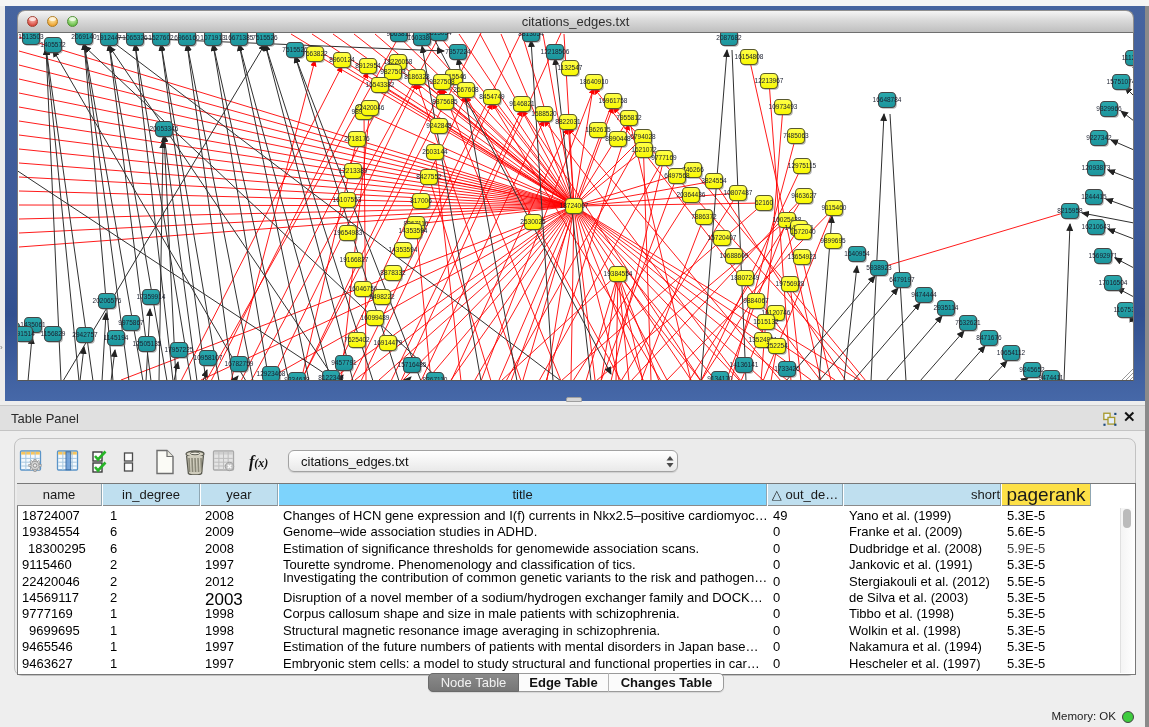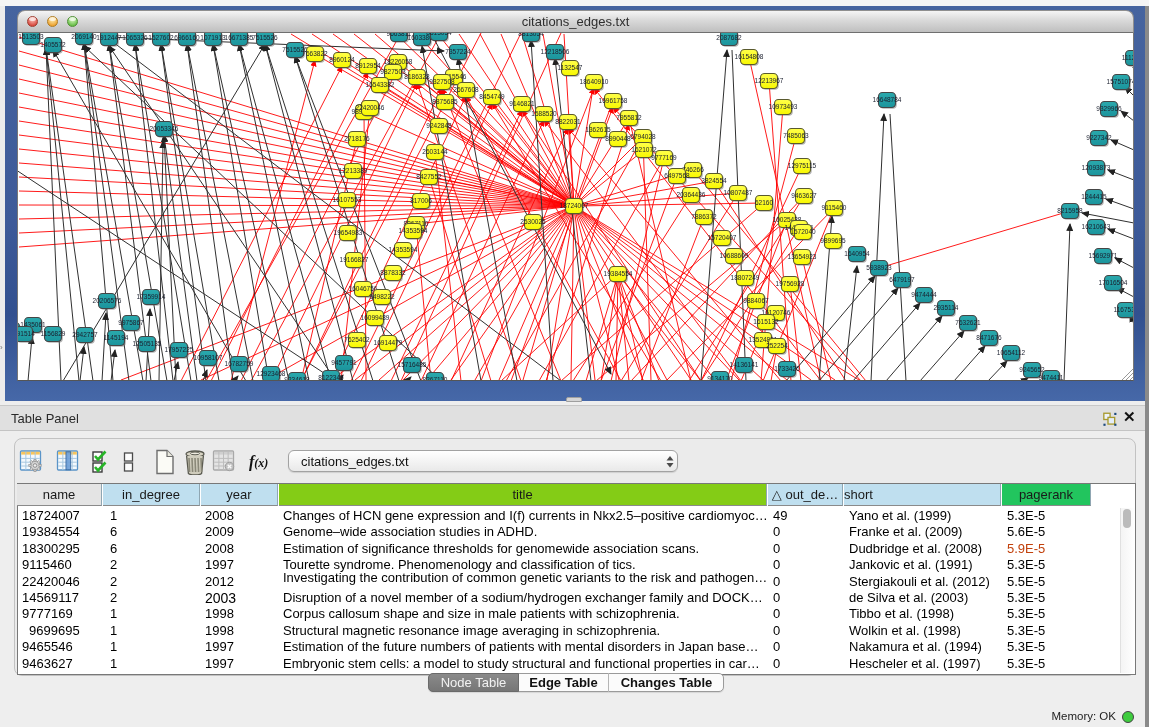--- a/index.html
+++ b/index.html
@@ -1035,62 +1035,62 @@
 <div style="position:absolute;left:249px;top:453px;font-family:'Liberation Serif',serif;font-style:italic;font-weight:bold;font-size:16px;color:#111">f<span style="font-size:12px">(x)</span></div>
 <div style="position:absolute;left:288px;top:450px;width:390px;height:22px;border:1px solid #a2a2a2;border-radius:6px;background:linear-gradient(180deg,#ffffff,#e9e9e9);box-shadow:0 1px 1px rgba(0,0,0,0.12);font-size:13px;color:#111;line-height:21px;padding-left:12px">citations_edges.txt</div>
 <svg width="8" height="12" viewBox="0 0 8 12" style="position:absolute;left:666px;top:456px">
     <path d="M4 0 L7.5 4.5 L0.5 4.5 z" fill="#4a4a4a"></path>
     <path d="M0.5 7 L7.5 7 L4 11.5 z" fill="#4a4a4a"></path>
   </svg>
 <div style="position:absolute;left:17px;top:483px;width:1119px;height:192px;background:#fff;border:1px solid #787878"></div>
 <div style="position:absolute;left:17px;top:484px;width:85px;height:22px;background:#e4e4e4;border-right:1px solid #8fa6b2;border-bottom:1px solid #8a8a8a;text-align:center;font-size:13px;color:#1a1a1a;line-height:22px">name</div>
 <div style="position:absolute;left:103px;top:484px;width:97px;height:22px;background:#bfdfef;border-right:1px solid #8fa6b2;border-bottom:1px solid #8a8a8a;text-align:center;font-size:13px;color:#1a1a1a;line-height:22px">in_degree</div>
 <div style="position:absolute;left:201px;top:484px;width:77px;height:22px;background:#bfdfef;border-right:1px solid #8fa6b2;border-bottom:1px solid #8a8a8a;text-align:center;font-size:13px;color:#1a1a1a;line-height:22px">year</div>
-<div style="position:absolute;left:279px;top:484px;width:488px;height:22px;background:#84cc16;border-right:1px solid #8fa6b2;border-bottom:1px solid #8a8a8a;text-align:center;font-size:13px;color:#1a1a1a;line-height:22px">title</div>
+<div style="position:absolute;left:279px;top:484px;width:488px;height:22px;background:#7dd3fc;border-right:1px solid #8fa6b2;border-bottom:1px solid #8a8a8a;text-align:center;font-size:13px;color:#1a1a1a;line-height:22px">title</div>
 <div style="position:absolute;left:768px;top:484px;width:75px;height:22px;background:#bfdfef;border-right:1px solid #8fa6b2;border-bottom:1px solid #8a8a8a;text-align:center;font-size:13px;color:#1a1a1a;line-height:22px">△ out_de…</div>
-<div style="position:absolute;left:844px;top:484px;width:157px;height:22px;background:#bfdfef;border-right:1px solid #8fa6b2;border-bottom:1px solid #8a8a8a;text-align:left;font-size:13px;color:#1a1a1a;line-height:22px">short</div>
-<div style="position:absolute;left:1002px;top:484px;width:89px;height:22px;background:#22c55e;border-right:1px solid #8fa6b2;border-bottom:1px solid #8a8a8a;text-align:center;font-size:13px;color:#1a1a1a;line-height:22px">pagerank</div>
+<div style="position:absolute;left:844px;top:484px;width:157px;height:22px;background:#bfdfef;border-right:1px solid #8fa6b2;border-bottom:1px solid #8a8a8a;text-align:right;font-size:13px;color:#1a1a1a;line-height:22px">short</div>
+<div style="position:absolute;left:1002px;top:484px;width:89px;height:22px;background:#fde047;border-right:1px solid #8fa6b2;border-bottom:1px solid #8a8a8a;text-align:center;font-size:19px;color:#1a1a1a;line-height:22px">pagerank</div>
 <div style="position:absolute;left:22px;top:508px;width:80px;height:16px;overflow:hidden;white-space:nowrap;font-size:13px;color:#000">18724007</div>
 <div style="position:absolute;left:110px;top:508px;width:60px;height:16px;overflow:hidden;white-space:nowrap;font-size:13px;color:#000">1</div>
 <div style="position:absolute;left:205px;top:508px;width:60px;height:16px;overflow:hidden;white-space:nowrap;font-size:13px;color:#000">2008</div>
 <div style="position:absolute;left:283px;top:508px;width:483px;height:16px;overflow:hidden;white-space:nowrap;font-size:13px;color:#000">Changes of HCN gene expression and I(f) currents in Nkx2.5–positive cardiomyoc…</div>
 <div style="position:absolute;left:773px;top:508px;width:60px;height:16px;overflow:hidden;white-space:nowrap;font-size:13px;color:#000">49</div>
 <div style="position:absolute;left:849px;top:508px;width:150px;height:16px;overflow:hidden;white-space:nowrap;font-size:13px;color:#000">Yano et al. (1999)</div>
 <div style="position:absolute;left:1007px;top:508px;width:80px;height:16px;overflow:hidden;white-space:nowrap;font-size:13px;color:#000">5.3E-5</div>
 <div style="position:absolute;left:22px;top:524.4px;width:80px;height:16px;overflow:hidden;white-space:nowrap;font-size:13px;color:#000">19384554</div>
 <div style="position:absolute;left:110px;top:524.4px;width:60px;height:16px;overflow:hidden;white-space:nowrap;font-size:13px;color:#000">6</div>
 <div style="position:absolute;left:205px;top:524.4px;width:60px;height:16px;overflow:hidden;white-space:nowrap;font-size:13px;color:#000">2009</div>
 <div style="position:absolute;left:283px;top:524.4px;width:483px;height:16px;overflow:hidden;white-space:nowrap;font-size:13px;color:#000">Genome–wide association studies in ADHD.</div>
 <div style="position:absolute;left:773px;top:524.4px;width:60px;height:16px;overflow:hidden;white-space:nowrap;font-size:13px;color:#000">0</div>
 <div style="position:absolute;left:849px;top:524.4px;width:150px;height:16px;overflow:hidden;white-space:nowrap;font-size:13px;color:#000">Franke et al. (2009)</div>
 <div style="position:absolute;left:1007px;top:524.4px;width:80px;height:16px;overflow:hidden;white-space:nowrap;font-size:13px;color:#000">5.6E-5</div>
-<div style="position:absolute;left:22px;top:540.8px;width:80px;height:16px;overflow:hidden;white-space:nowrap;font-size:13px;color:#000">18300295</div>
+<div style="position:absolute;left:28px;top:540.8px;width:80px;height:16px;overflow:hidden;white-space:nowrap;font-size:13px;color:#000">18300295</div>
 <div style="position:absolute;left:110px;top:540.8px;width:60px;height:16px;overflow:hidden;white-space:nowrap;font-size:13px;color:#000">6</div>
 <div style="position:absolute;left:205px;top:540.8px;width:60px;height:16px;overflow:hidden;white-space:nowrap;font-size:13px;color:#000">2008</div>
 <div style="position:absolute;left:283px;top:540.8px;width:483px;height:16px;overflow:hidden;white-space:nowrap;font-size:13px;color:#000">Estimation of significance thresholds for genomewide association scans.</div>
 <div style="position:absolute;left:773px;top:540.8px;width:60px;height:16px;overflow:hidden;white-space:nowrap;font-size:13px;color:#000">0</div>
 <div style="position:absolute;left:849px;top:540.8px;width:150px;height:16px;overflow:hidden;white-space:nowrap;font-size:13px;color:#000">Dudbridge et al. (2008)</div>
-<div style="position:absolute;left:1007px;top:540.8px;width:80px;height:16px;overflow:hidden;white-space:nowrap;font-size:13px;color:#c2410c">5.9E-5</div>
+<div style="position:absolute;left:1007px;top:540.8px;width:80px;height:16px;overflow:hidden;white-space:nowrap;font-size:13px;color:#404040">5.9E-5</div>
 <div style="position:absolute;left:22px;top:557.1999999999999px;width:80px;height:16px;overflow:hidden;white-space:nowrap;font-size:13px;color:#000">9115460</div>
 <div style="position:absolute;left:110px;top:557.1999999999999px;width:60px;height:16px;overflow:hidden;white-space:nowrap;font-size:13px;color:#000">2</div>
 <div style="position:absolute;left:205px;top:557.1999999999999px;width:60px;height:16px;overflow:hidden;white-space:nowrap;font-size:13px;color:#000">1997</div>
 <div style="position:absolute;left:283px;top:557.1999999999999px;width:483px;height:16px;overflow:hidden;white-space:nowrap;font-size:13px;color:#000">Tourette syndrome. Phenomenology and classification of tics.</div>
 <div style="position:absolute;left:773px;top:557.1999999999999px;width:60px;height:16px;overflow:hidden;white-space:nowrap;font-size:13px;color:#000">0</div>
 <div style="position:absolute;left:849px;top:557.1999999999999px;width:150px;height:16px;overflow:hidden;white-space:nowrap;font-size:13px;color:#000">Jankovic et al. (1991)</div>
 <div style="position:absolute;left:1007px;top:557.1999999999999px;width:80px;height:16px;overflow:hidden;white-space:nowrap;font-size:13px;color:#000">5.3E-5</div>
 <div style="position:absolute;left:22px;top:573.5999999999999px;width:80px;height:16px;overflow:hidden;white-space:nowrap;font-size:13px;color:#000">22420046</div>
 <div style="position:absolute;left:110px;top:573.5999999999999px;width:60px;height:16px;overflow:hidden;white-space:nowrap;font-size:13px;color:#000">2</div>
 <div style="position:absolute;left:205px;top:573.5999999999999px;width:60px;height:16px;overflow:hidden;white-space:nowrap;font-size:13px;color:#000">2012</div>
 <div style="position:absolute;left:283px;top:570px;width:483px;height:16px;overflow:hidden;white-space:nowrap;font-size:13px;color:#000">Investigating the contribution of common genetic variants to the risk and pathogen…</div>
 <div style="position:absolute;left:773px;top:573.5999999999999px;width:60px;height:16px;overflow:hidden;white-space:nowrap;font-size:13px;color:#000">0</div>
 <div style="position:absolute;left:849px;top:573.5999999999999px;width:150px;height:16px;overflow:hidden;white-space:nowrap;font-size:13px;color:#000">Stergiakouli et al. (2012)</div>
 <div style="position:absolute;left:1007px;top:573.5999999999999px;width:80px;height:16px;overflow:hidden;white-space:nowrap;font-size:13px;color:#000">5.5E-5</div>
 <div style="position:absolute;left:22px;top:589.9999999999999px;width:80px;height:16px;overflow:hidden;white-space:nowrap;font-size:13px;color:#000">14569117</div>
 <div style="position:absolute;left:110px;top:589.9999999999999px;width:60px;height:16px;overflow:hidden;white-space:nowrap;font-size:13px;color:#000">2</div>
-<div style="position:absolute;left:205px;top:589.9999999999999px;width:60px;height:16px;overflow:hidden;white-space:nowrap;font-size:14px;color:#000">2003</div>
+<div style="position:absolute;left:205px;top:589.9999999999999px;width:60px;height:16px;overflow:hidden;white-space:nowrap;font-size:17px;color:#000">2003</div>
 <div style="position:absolute;left:283px;top:589.9999999999999px;width:483px;height:16px;overflow:hidden;white-space:nowrap;font-size:13px;color:#000">Disruption of a novel member of a sodium/hydrogen exchanger family and DOCK…</div>
 <div style="position:absolute;left:773px;top:589.9999999999999px;width:60px;height:16px;overflow:hidden;white-space:nowrap;font-size:13px;color:#000">0</div>
 <div style="position:absolute;left:849px;top:589.9999999999999px;width:150px;height:16px;overflow:hidden;white-space:nowrap;font-size:13px;color:#000">de Silva et al. (2003)</div>
 <div style="position:absolute;left:1007px;top:589.9999999999999px;width:80px;height:16px;overflow:hidden;white-space:nowrap;font-size:13px;color:#000">5.3E-5</div>
 <div style="position:absolute;left:22px;top:606.3999999999999px;width:80px;height:16px;overflow:hidden;white-space:nowrap;font-size:13px;color:#000">9777169</div>
 <div style="position:absolute;left:110px;top:606.3999999999999px;width:60px;height:16px;overflow:hidden;white-space:nowrap;font-size:13px;color:#000">1</div>
 <div style="position:absolute;left:205px;top:606.3999999999999px;width:60px;height:16px;overflow:hidden;white-space:nowrap;font-size:13px;color:#000">1998</div>
 <div style="position:absolute;left:283px;top:606.3999999999999px;width:483px;height:16px;overflow:hidden;white-space:nowrap;font-size:13px;color:#000">Corpus callosum shape and size in male patients with schizophrenia.</div>
 <div style="position:absolute;left:773px;top:606.3999999999999px;width:60px;height:16px;overflow:hidden;white-space:nowrap;font-size:13px;color:#000">0</div>
 <div style="position:absolute;left:849px;top:606.3999999999999px;width:150px;height:16px;overflow:hidden;white-space:nowrap;font-size:13px;color:#000">Tibbo et al. (1998)</div>

